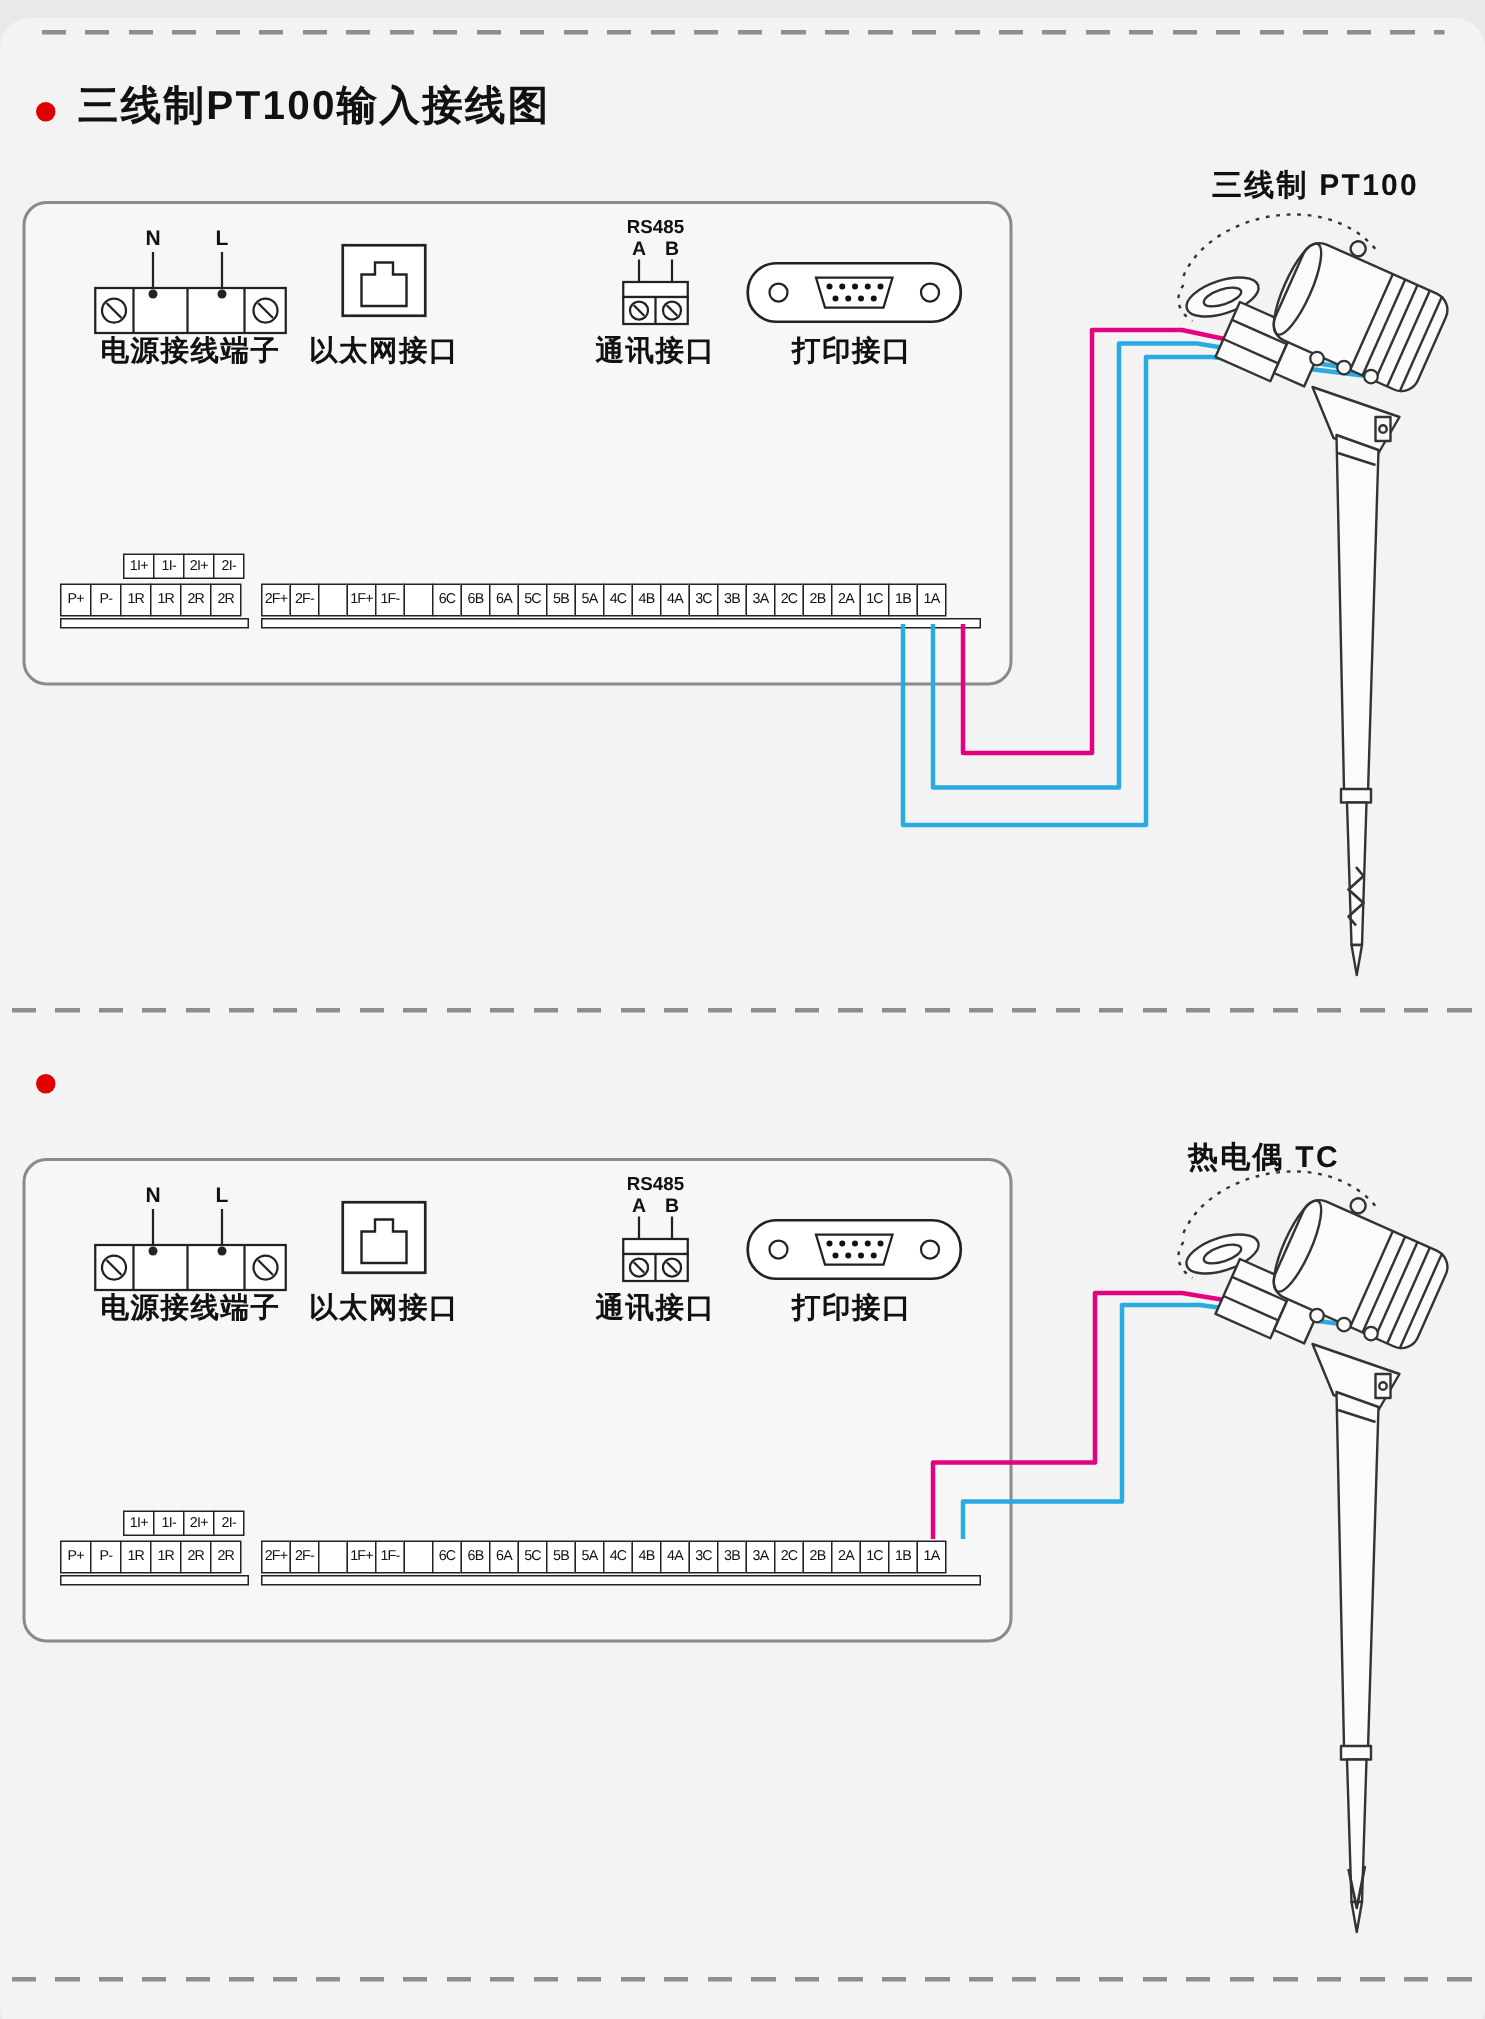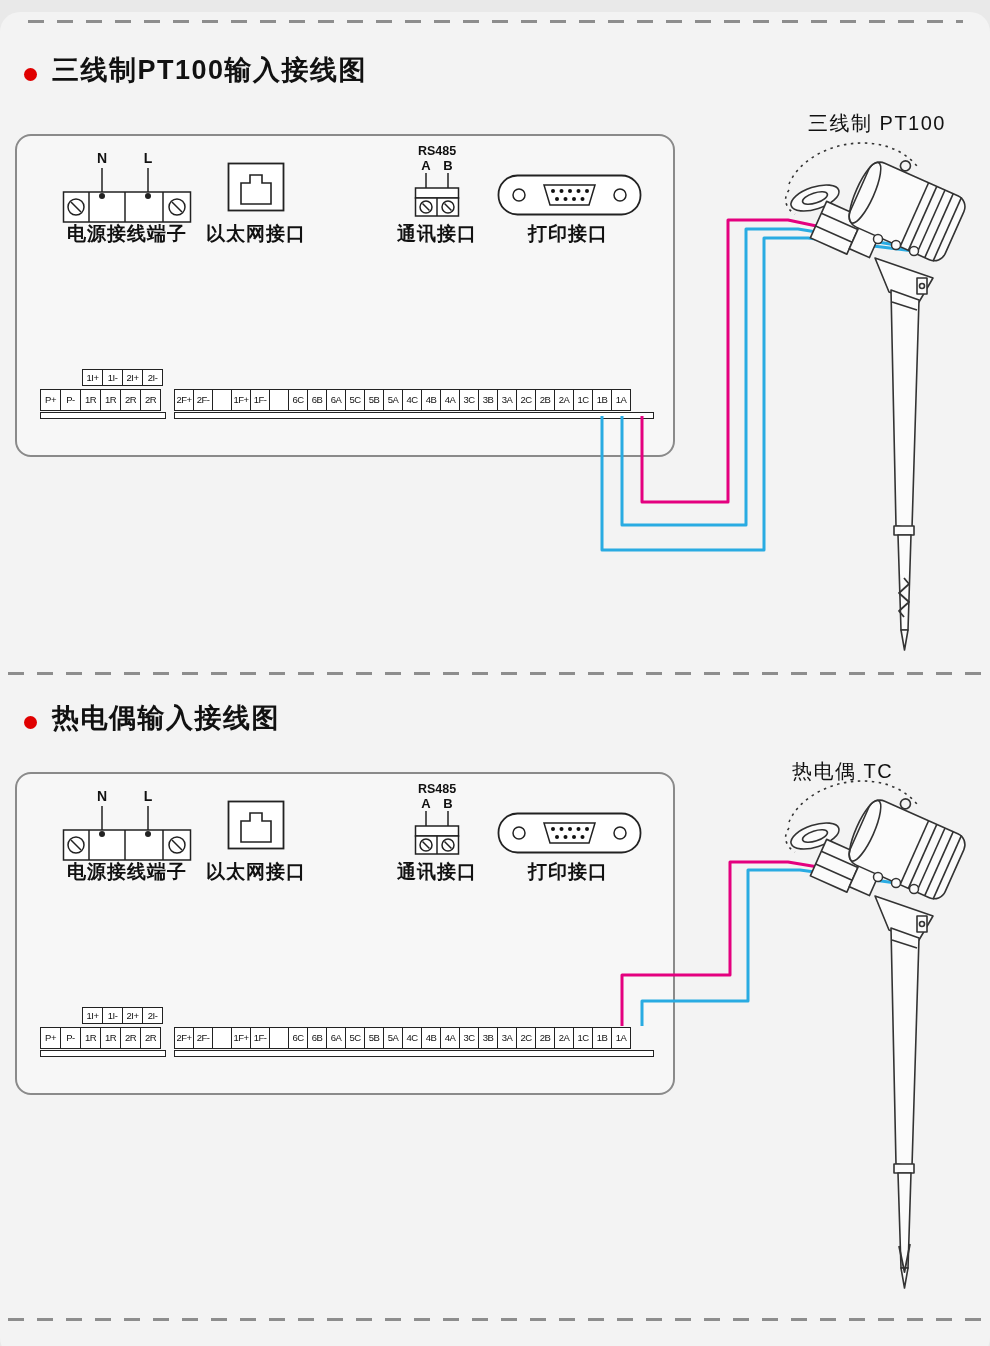--- a/index.html
+++ b/index.html
@@ -14,21 +14,21 @@
     position:absolute; height:3px;
     background:repeating-linear-gradient(90deg,#8d8d8d 0 16px,transparent 16px 29px);
   }
   .bullet { position:absolute; width:13px; height:13px; border-radius:50%; background:var(--red,#e00000); }
   .title { position:absolute; font-size:27px; font-weight:bold; letter-spacing:1.5px; }
   .panel {
     position:absolute; width:660px; height:323px;
     border:2px solid #8a8a8a; border-radius:16px; background:#f7f7f7;
   }
   .complabel { position:absolute; font-size:19px; font-weight:bold; text-align:center; width:120px; letter-spacing:1px; }
-  .sensorlabel { position:absolute; font-size:20px; font-weight:normal; letter-spacing:1.5px; }
+  .sensorlabel { position:absolute; font-size:20px; font-weight:bold; letter-spacing:1.5px; }
   .strip { position:absolute; display:flex; }
   .cell {
     width:20px; height:22px; border:1px solid #222; background:#fff;
     font-size:9.5px; line-height:20px; text-align:center; letter-spacing:-0.5px; color:#111;
   }
   .cell + .cell { margin-left:-1px; }
   .strip.small .cell { width:21px; height:17px; line-height:15px; }
   .strip.left6 .cell { width:21px; }
   .rail { position:absolute; height:7px; border:1px solid #222; background:#fff; }
   .wire { fill:none; stroke-width:3; stroke-linejoin:round; }
@@ -155,21 +155,20 @@
         <div class="cell">2A</div>
         <div class="cell">1C</div>
         <div class="cell">1B</div>
         <div class="cell">1A</div>
       </div>
     <div class="rail" style="left:23px;top:276px;width:126px"></div>
     <div class="rail" style="left:157px;top:276px;width:480px"></div>
   </div>
 
   <div class="bullet" style="left:24px;top:704px"></div>
-  <div class="title" style="left:52px;top:688px">热电偶输入接线图</div>
   <div class="sensorlabel" style="left:792px;top:746px">热电偶 TC</div>
 
   <div class="panel" style="left:15px;top:760px">
 
     <svg class="abs" style="left:45px;top:14px" width="130" height="76" viewBox="0 0 130 76">
       <g stroke="#222" fill="none" stroke-width="1.5">
         <line x1="40" y1="18" x2="40" y2="46"></line>
         <line x1="86" y1="18" x2="86" y2="46"></line>
         <rect x="1.5" y="42" width="127" height="30" fill="#fff"></rect>
         <line x1="27" y1="42" x2="27" y2="72"></line>

